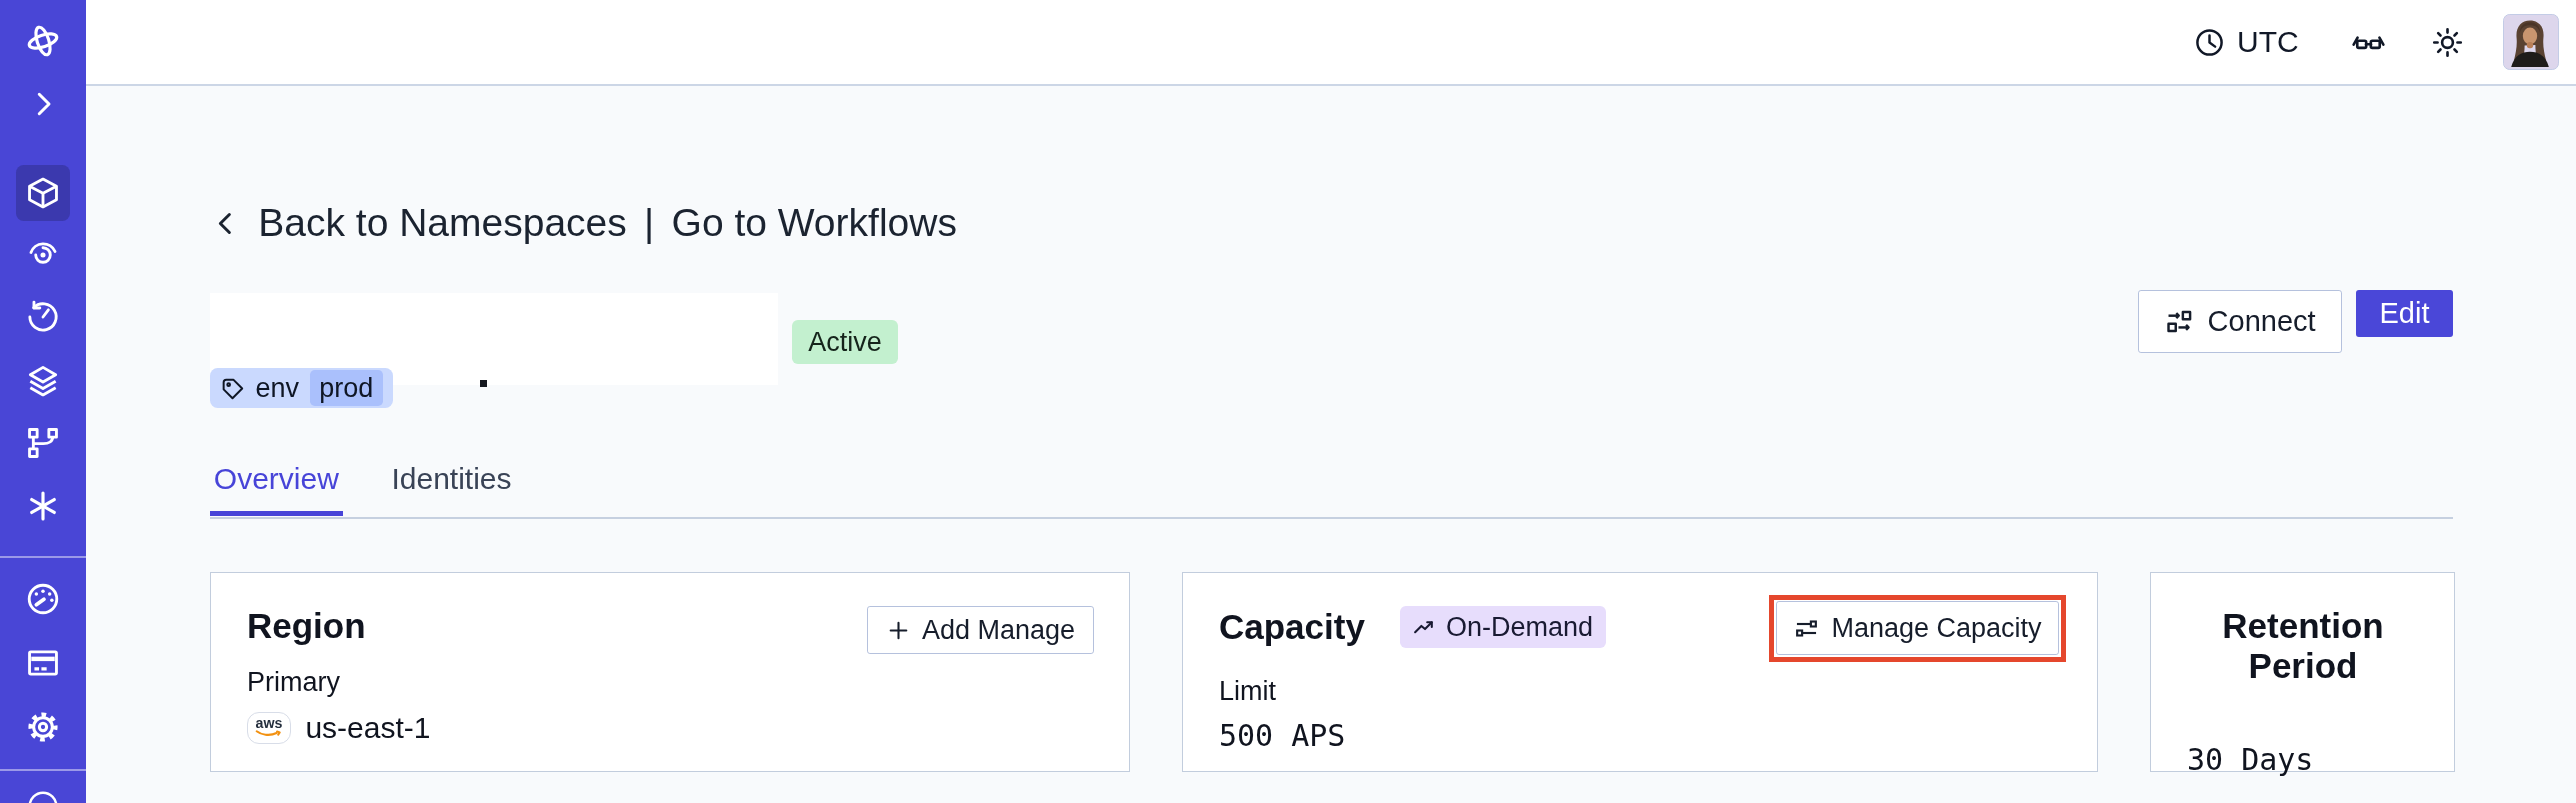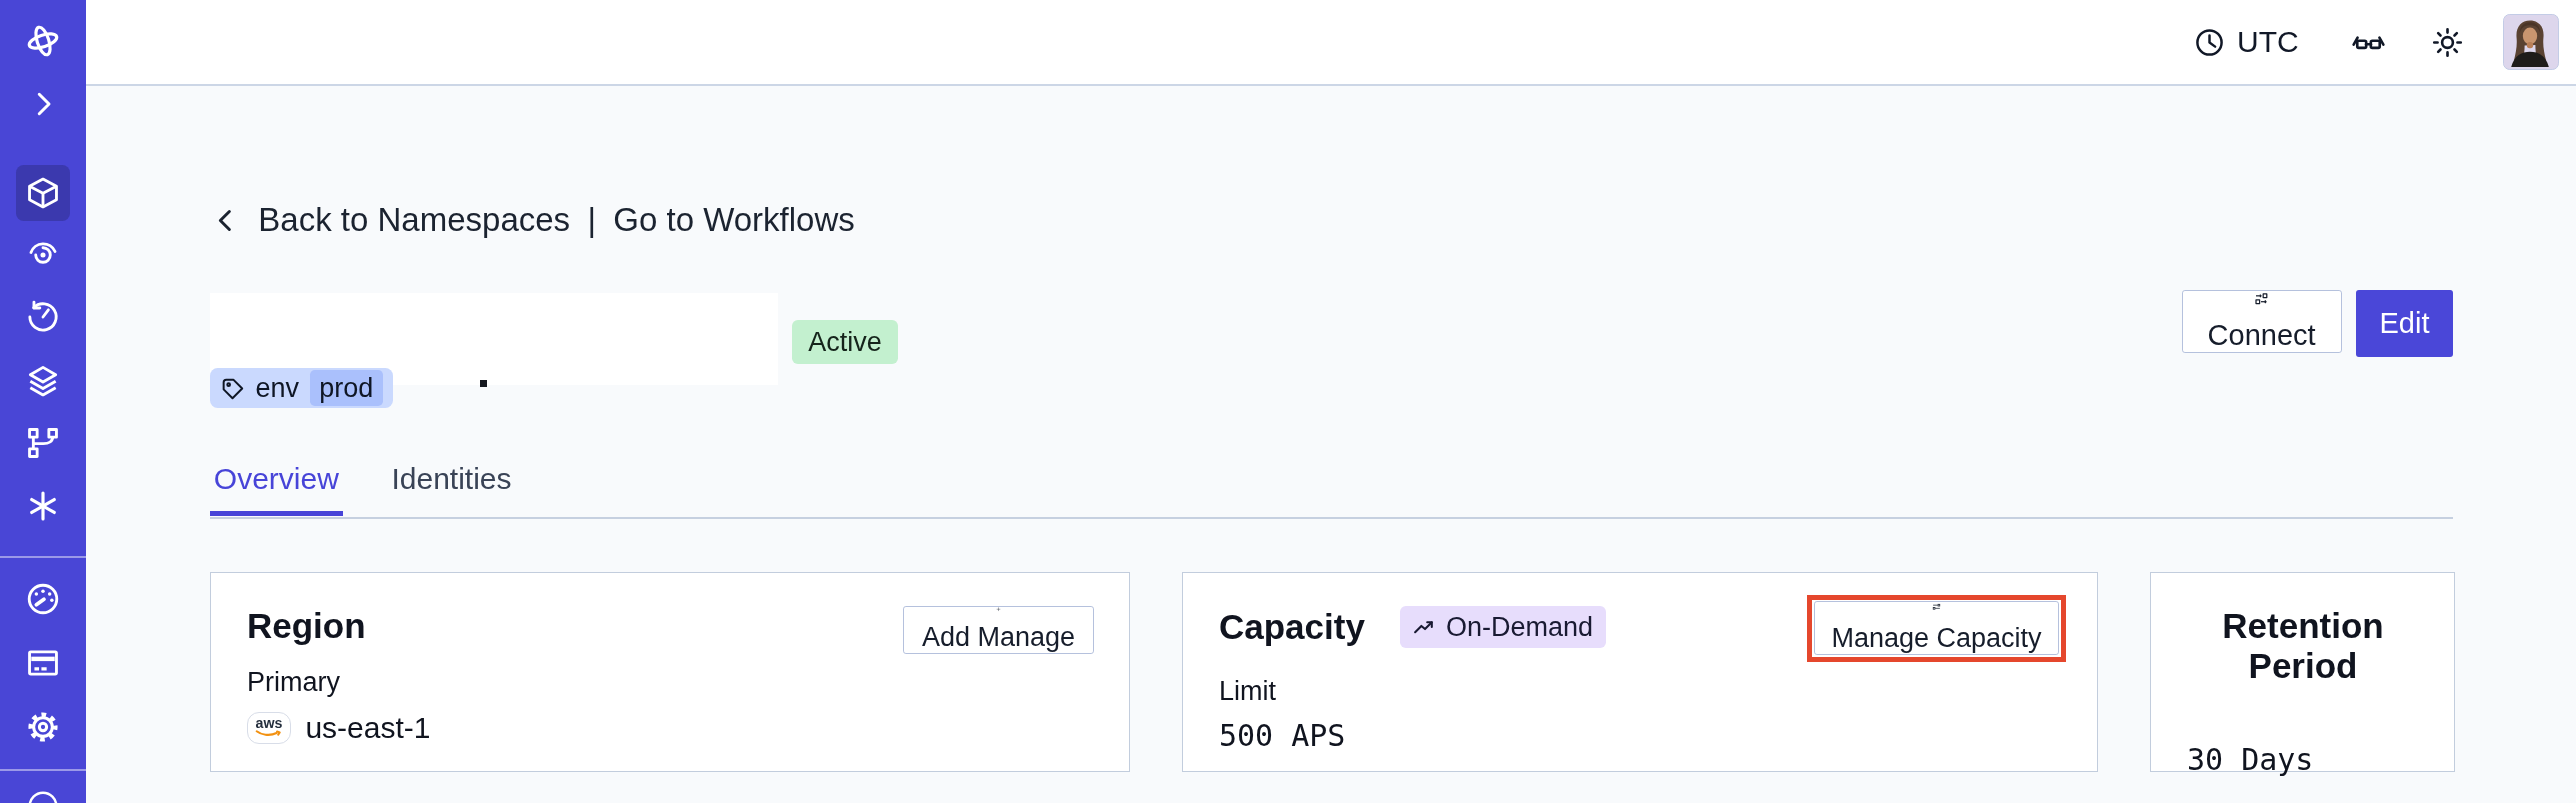--- a/index.html
+++ b/index.html
@@ -27,36 +27,36 @@
   .tz { display:flex; align-items:center; gap:11.5px; cursor:pointer; }
   .tz-label { font-size:30px; color:#111827; }
   .tb-icon { cursor:pointer; }
   .tb-gap1 { margin-left:52px; } .tb-gap2 { margin-left:44px; } .tb-gap3 { margin-left:38px; }
   .avatar { width:56px; height:56px; border-radius:6.7px; border:1.9px solid #c3cce6; overflow:hidden; cursor:pointer; background:#ddd6ec; }
 
   
   .content { position:absolute; left:210px; top:0; width:2243px; height:804px; }
 
   .breadcrumb { position:absolute; top:201px; left:0; display:flex; align-items:center; gap:17.3px;
-                font-size:33px; font-weight:500; color:#1b2330; }
+                font-size:39px; font-weight:500; color:#1b2330; }
   .crumb { cursor:pointer; }
   .crumb-sep { font-weight:400; color:#1b2330; }
 
   .title-redaction { position:absolute; left:0; top:293px; width:568px; height:92px; background:#ffffff; }
   .title-remnant { position:absolute; left:270px; top:380px; width:6.7px; height:6.7px; background:#15181f; }
 
   .status-badge { position:absolute; left:582px; top:320px; height:44px; padding:0 16.3px; background:#c3f0cf;
                   border-radius:5.8px; display:flex; align-items:center; font-size:27px; color:#15241b; }
 
   .hdr-actions { position:absolute; right:0; top:290px; display:flex; gap:14.4px; }
   .btn { display:flex; align-items:center; justify-content:center; gap:12.5px; background:#ffffff;
          border:1.9px solid #b5c1dd; border-radius:2.9px; font-size:29px; color:#161d2b; cursor:pointer;
-         font-family:"Liberation Sans", sans-serif;flex-direction:column; }
+         font-family:"Liberation Sans", sans-serif; }
   .btn-connect { height:63px; padding:0 25px; }
-  .btn-edit { height:67px; width:97px; background:#4a47d8; border:none; color:#ffffff; }
+  .btn-edit { height:47px; width:97px; background:#4a47d8; border:none; color:#ffffff; }
 
   .tag-chip { position:absolute; left:0; top:368px; height:40px; background:#cad9fe; border-radius:7.7px;
               display:flex; align-items:center; gap:10.5px; padding:0 10px; font-size:27px; color:#0f1625; }
   .tag-value { background:#aac0fc; border-radius:4.8px; padding:2.9px 9.6px; }
 
   .tabs { position:absolute; left:0; top:462px; display:flex; gap:45px; z-index:2; }
   .tab { font-size:30px; padding:0 3.8px 15.3px 3.8px; cursor:pointer; color:#394356; border-bottom:5.8px solid transparent; }
   .tab.active { color:#4744d8; font-weight:500; border-bottom-color:#4744d8; }
   .tabs-rule { position:absolute; left:0; top:517px; width:2243px; height:1.9px; background:#c6d0e0; }
 

